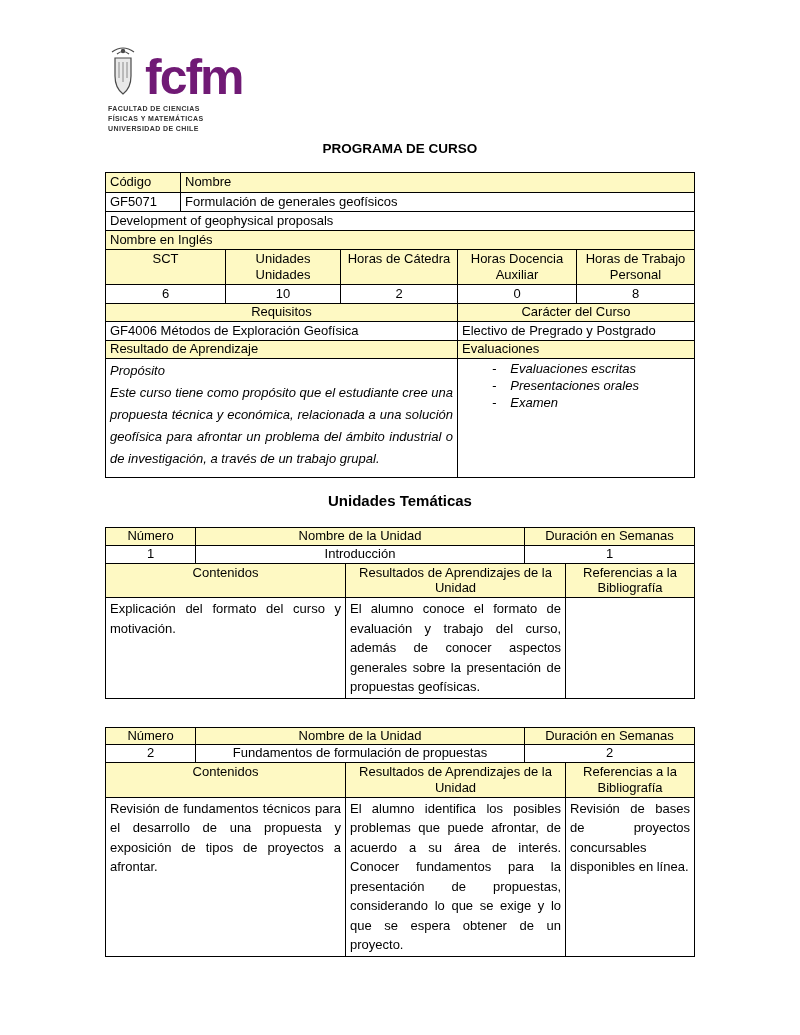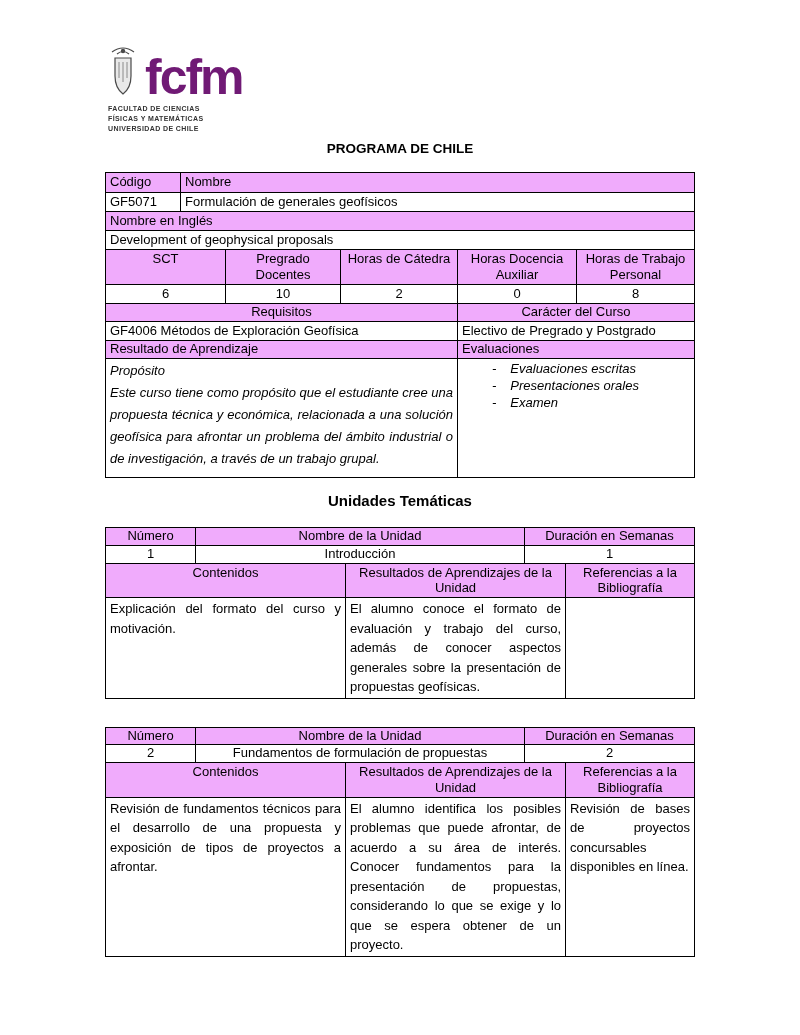--- a/index.html
+++ b/index.html
@@ -25,21 +25,21 @@
   
   table.tbl { border-collapse: collapse; table-layout: fixed; width: 590px; }
   table.stack { margin-top: -1px; }
   .tbl td {
     border: 1px solid #000;
     font-size: 13px;
     padding: 1px 4px;
     vertical-align: top;
     overflow: hidden;
   }
-  .gray { background: #f0abfc; }
+  .gray { background: #fef9c3; }
   .mid  { text-align: center; vertical-align: middle; }
   .left { text-align: left; }
   .ctr  { text-align: center; }
 
   tr.h17 td { height: 16px; line-height: 1.25; }
   tr.h15 td { height: 14px; line-height: 1.15; }
   tr.hours-head td { height: 30px; line-height: 1.2; padding: 1px 2px; }
   tr.sub-head td { height: 30px; line-height: 1.2; padding: 1px 3px; }
 
   tr.main-body td { height: 116px; font-style: italic; }
@@ -77,21 +77,21 @@
         </svg>
         <div class="fcfm-wordmark">fcfm</div>
       </div>
       <div class="logo-caption">
         <div>FACULTAD DE CIENCIAS</div>
         <div>FÍSICAS Y MATEMÁTICAS</div>
         <div>UNIVERSIDAD DE CHILE</div>
       </div>
     </div>
 
-    <div class="doc-title">PROGRAMA DE CHILE</div>
+    <div class="doc-title">PROGRAMA DE CURSO</div>
 
     <table class="tbl">
       <colgroup>
           <col style="width:75px">
           <col>
         </colgroup>
       <tbody>
           <tr class="h17">
         <td class="gray left">Código</td>
         <td class="gray left">Nombre</td>
@@ -99,40 +99,40 @@
       <tr class="h17">
         <td>GF5071</td>
         <td>Formulación de generales geofísicos</td>
       </tr>
     </tbody>
       </table>
 
     <table class="tbl stack">
       <tbody>
           <tr class="h17">
+        <td>Development of geophysical proposals</td>
+      </tr>
+      <tr class="h17">
         <td class="gray left">Nombre en Inglés</td>
-      </tr>
-      <tr class="h17">
-        <td>Development of geophysical proposals</td>
       </tr>
     </tbody>
       </table>
 
     <table class="tbl stack">
       <colgroup>
         <col style="width:120px">
           <col style="width:115px">
           <col style="width:117px">
           <col style="width:119px">
           <col>
       </colgroup>
       <tbody>
           <tr class="hours-head">
         <td class="gray mid">SCT</td>
-        <td class="gray mid">Pregrado Docentes</td>
+        <td class="gray mid">Unidades Unidades</td>
         <td class="gray mid">Horas de Cátedra</td>
         <td class="gray mid">Horas Docencia Auxiliar</td>
         <td class="gray mid">Horas de Trabajo Personal</td>
       </tr>
       <tr class="h17">
         <td class="ctr">6</td>
         <td class="ctr">10</td>
         <td class="ctr">2</td>
         <td class="ctr">0</td>
         <td class="ctr">8</td>

